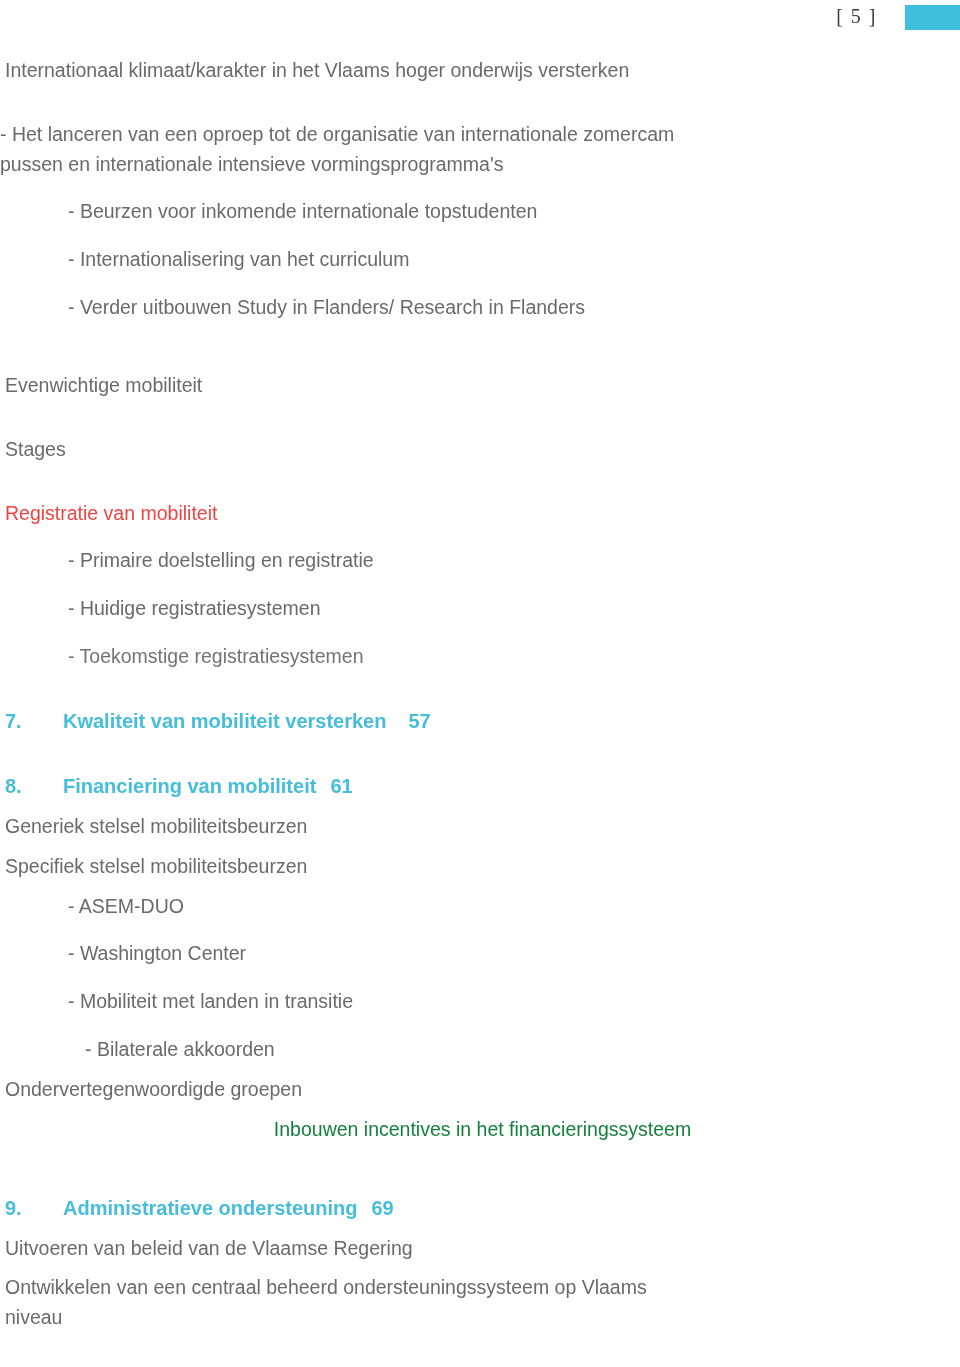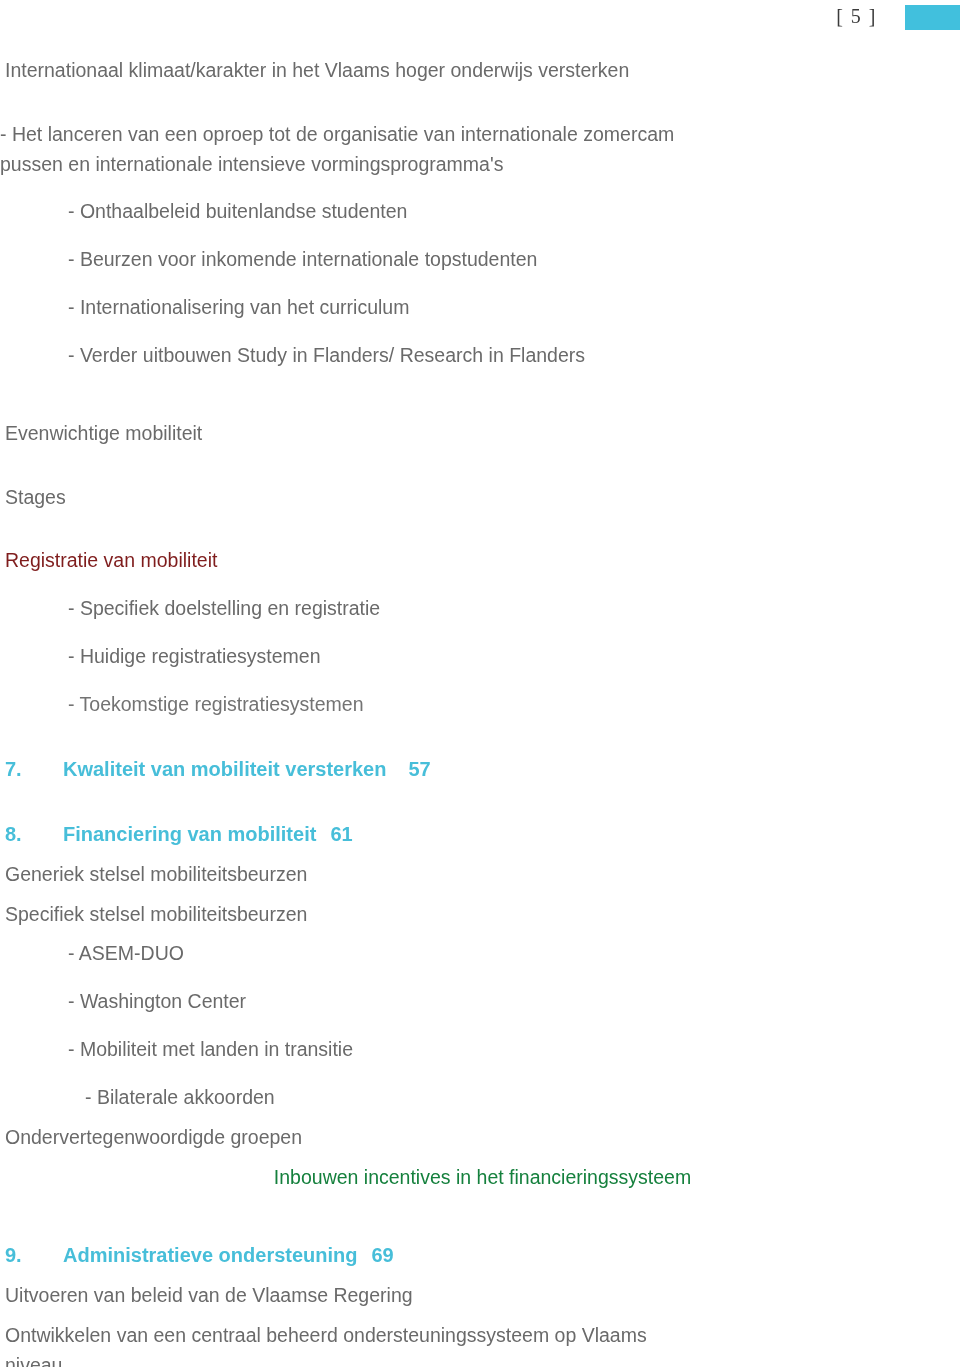--- a/index.html
+++ b/index.html
@@ -97,32 +97,31 @@
   <div id="page-number" style="color: rgb(59, 59, 59);">[ 5 ]</div>
   <div id="header-swatch" style="background: rgb(65, 192, 221);"></div>
 </div>
 
 <div id="toc">
 
   <div class="row lvl-0" style="color: rgb(106, 106, 106);">Internationaal klimaat/karakter in het Vlaams hoger onderwijs versterken</div>
 
   <div class="row lvl-1b gap-l" style="color: rgb(106, 106, 106);">- Het lanceren van een oproep tot de organisatie van internationale zomercam</div>
   <div class="row lvl-1b gap-xs" style="color: rgb(106, 106, 106);">pussen en internationale intensieve vormingsprogramma's</div>
-  <div class="row lvl-1 gap-m" style="color: rgb(106, 106, 106);">- Onthaalbeleid buitenlandse studenten</div>
   <div class="row lvl-1 gap-m" style="color: rgb(106, 106, 106);">- Beurzen voor inkomende internationale topstudenten</div>
   <div class="row lvl-1 gap-m" style="color: rgb(106, 106, 106);">- Internationalisering van het curriculum</div>
   <div class="row lvl-1 gap-m" style="color: rgb(106, 106, 106);">- Verder uitbouwen Study in Flanders/ Research in Flanders</div>
 
   <div class="row lvl-0 gap-xl" style="color: rgb(106, 106, 106);">Evenwichtige mobiliteit</div>
 
   <div class="row lvl-0 gap-l" style="color: rgb(106, 106, 106);">Stages</div>
 
-  <div class="row lvl-0 gap-l" style="color: #7f1d1d;">Registratie van mobiliteit</div>
+  <div class="row lvl-0 gap-l" style="color: #ef4444;">Registratie van mobiliteit</div>
 
-  <div class="row lvl-1 gap-m" style="color: rgb(106, 106, 106);">- Specifiek doelstelling en registratie</div>
+  <div class="row lvl-1 gap-m" style="color: rgb(106, 106, 106);">- Primaire doelstelling en registratie</div>
   <div class="row lvl-1 gap-m" style="color: rgb(106, 106, 106);">- Huidige registratiesystemen</div>
   <div class="row lvl-1 gap-m" style="color: #737373;">- Toekomstige registratiesystemen</div>
 
   <div class="chapter gap-l" style="color: rgb(71, 190, 217);">
     <span class="num">7.</span><span class="ch-title">Kwaliteit van mobiliteit versterken</span><span class="ch-page">57</span>
   </div>
 
   <div class="chapter tight gap-l" style="color: rgb(71, 190, 217);">
     <span class="num">8.</span><span class="ch-title">Financiering van mobiliteit</span><span class="ch-page">61</span>
   </div>

